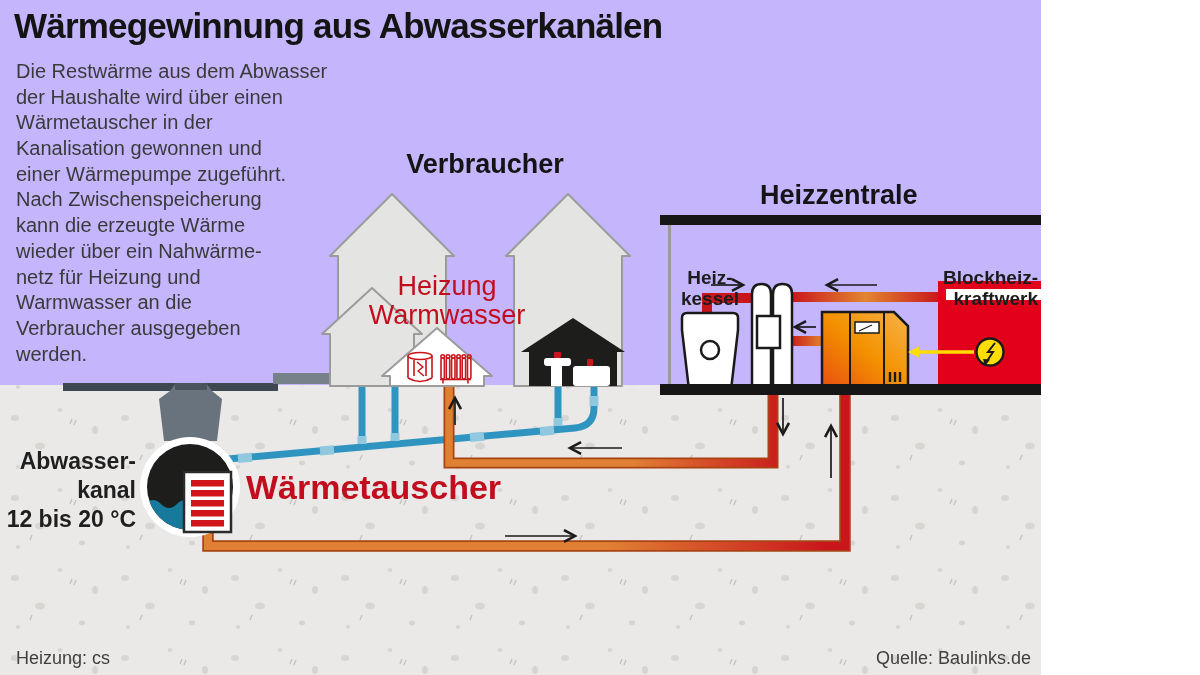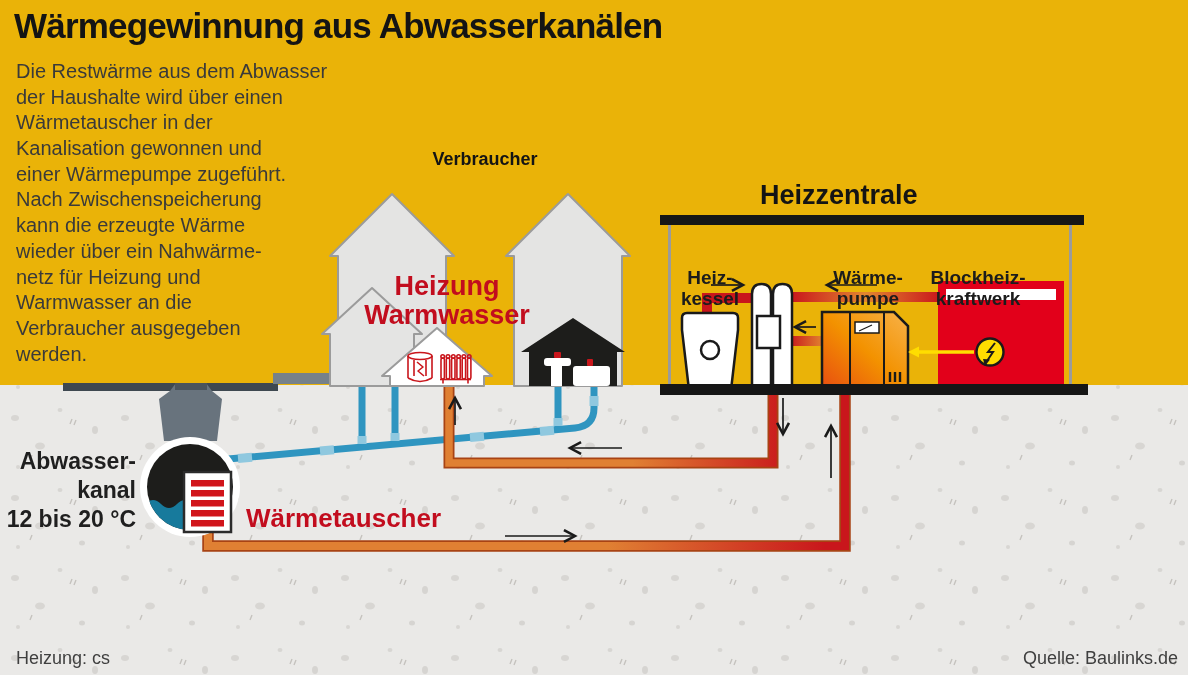--- a/index.html
+++ b/index.html
@@ -1,33 +1,33 @@
 <!DOCTYPE html>
 <html><head>
 <meta charset="utf-8">
 <style>
   html,body{margin:0;padding:0;background:#fff;}
-  .stage{position:relative;width:1188px;height:675px;overflow:hidden;background:#eab308;
+  .stage{position:relative;width:1041px;height:675px;overflow:hidden;background:#c4b5fd;
          font-family:"Liberation Sans",sans-serif;}
   svg.scene{position:absolute;left:0;top:0;width:1200px;height:675px;display:block;}
   .txt{position:absolute;white-space:pre-line;}
   .title{left:14px;top:6px;font-size:35px;font-weight:800;color:#141414;letter-spacing:-0.8px;}
   .intro{left:16px;top:59px;width:360px;font-size:20px;line-height:1.285;color:#3a3a3a;}
-  .h-consumers{left:360px;top:149px;width:250px;text-align:center;font-size:18px;font-weight:bold;color:#141414;}
+  .h-consumers{left:360px;top:149px;width:250px;text-align:center;font-size:27px;font-weight:bold;color:#141414;}
   .h-plant{left:760px;top:180px;width:200px;text-align:left;font-size:27px;font-weight:bold;color:#141414;}
   .equip{top:227px;text-align:center;font-size:19px;font-weight:bold;color:#1c1c1c;line-height:1.12;margin-top:40px;}
   .eq-boiler{left:672px;width:76px;}
   .eq-storage{left:740px;width:86px;}
   .eq-pump{left:826px;width:84px;}
-  .eq-chp{left:918px;width:120px;}
-  .heizung{left:357px;top:272px;width:180px;text-align:center;font-size:27px;font-weight:bold;
+  .eq-chp{left:918px;width:120px;text-align:right;}
+  .heizung{left:357px;top:272px;width:180px;text-align:center;font-size:27px;font-weight:normal;
            color:#c20d1e;line-height:1.08;}
   .sewerlbl{left:6px;top:447px;width:130px;text-align:right;font-size:23px;font-weight:bold;
             color:#1f1f1f;line-height:1.26;}
-  .hx{left:246px;top:503px;font-size:26px;font-weight:bold;color:#c20d1e;}
+  .hx{left:246px;top:468px;font-size:34px;font-weight:bold;color:#c20d1e;}
   .network{left:494px;top:470px;font-size:24px;font-weight:bold;color:#141414;}
   .credit{top:648px;font-size:18px;color:#3f3f3f;}
   .credit-left{left:16px;}
   .credit-right{right:10px;text-align:right;}
 </style>
 </head>
 <body>
 
 <div class="stage">
 
@@ -240,22 +240,20 @@
 kann die erzeugte Wärme
 wieder über ein Nahwärme-
 netz für Heizung und
 Warmwasser an die
 Verbraucher ausgegeben
 werden.</div>
   <div class="txt h-consumers">Verbraucher</div>
   <div class="txt h-plant">Heizzentrale</div>
   <div class="txt equip eq-boiler">Heiz-
 kessel</div>
-  <div class="txt equip eq-pump">Wärme-
-pumpe</div>
   <div class="txt equip eq-chp">Blockheiz-
 kraftwerk</div>
   <div class="txt heizung">Heizung
 Warmwasser</div>
   <div class="txt sewerlbl">Abwasser-
 kanal
 12 bis 20 °C</div>
   <div class="txt hx">Wärmetauscher</div>
   <div class="txt credit credit-left">Heizung: cs</div>
   <div class="txt credit credit-right">Quelle: Baulinks.de</div>

